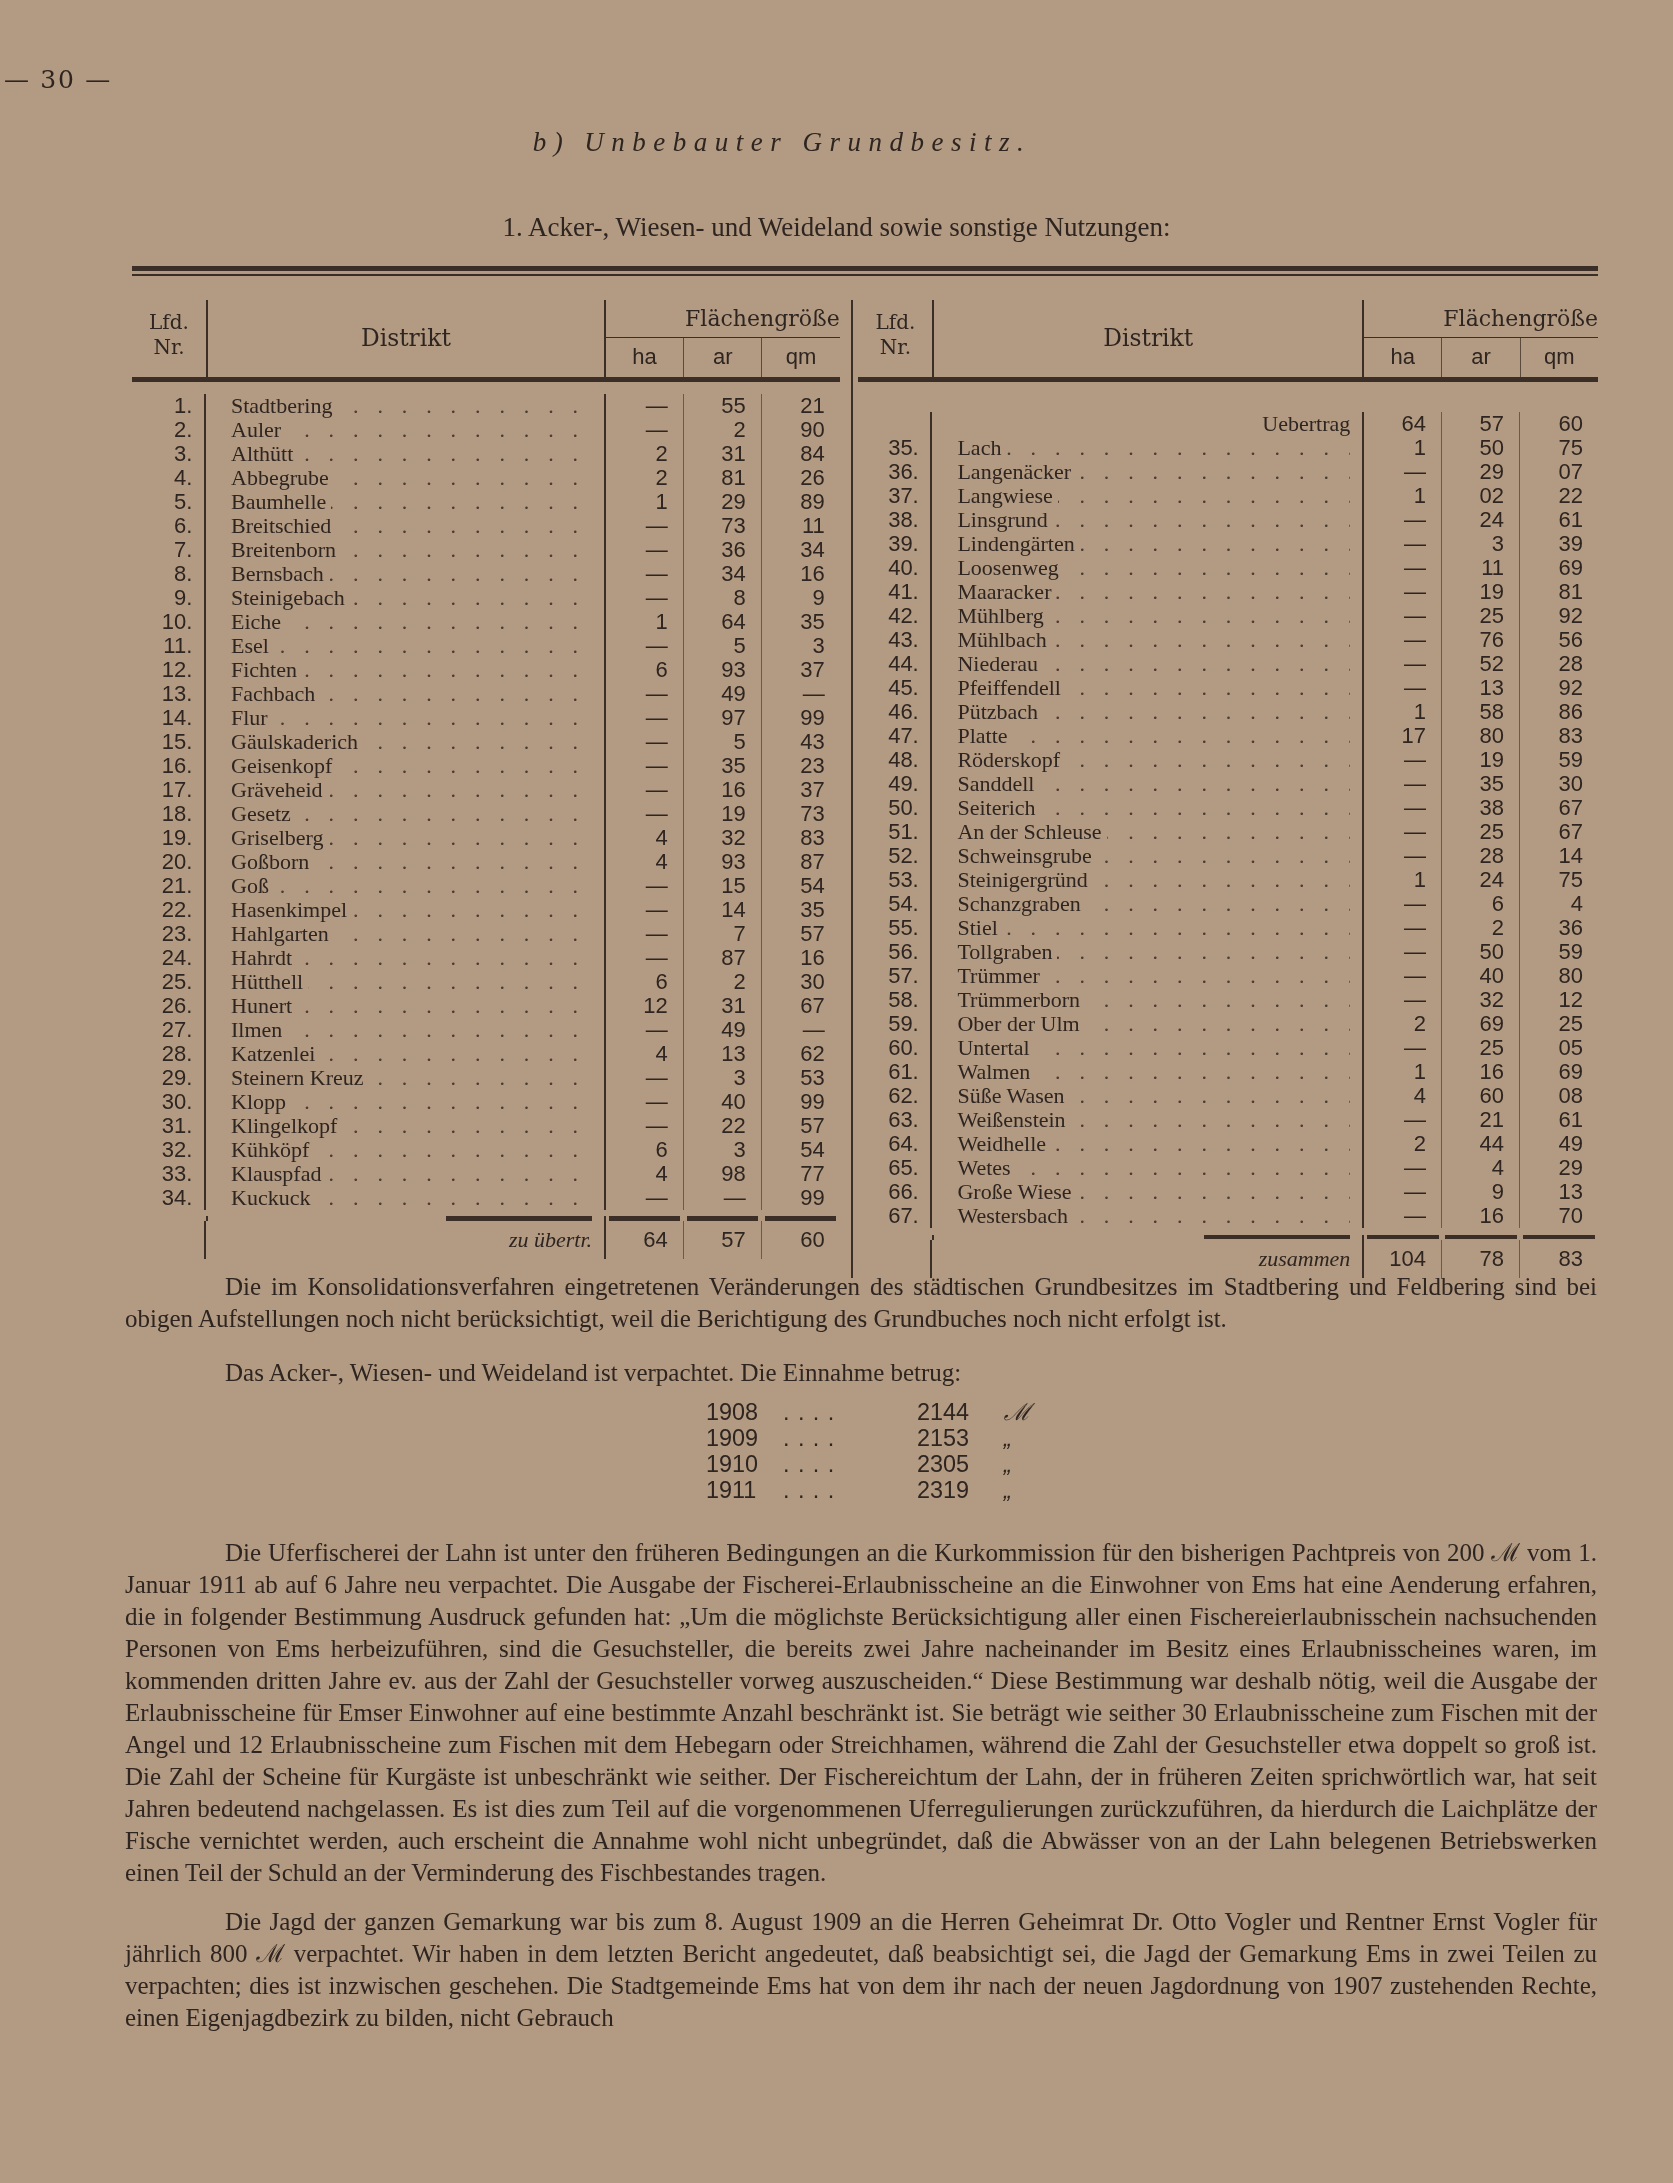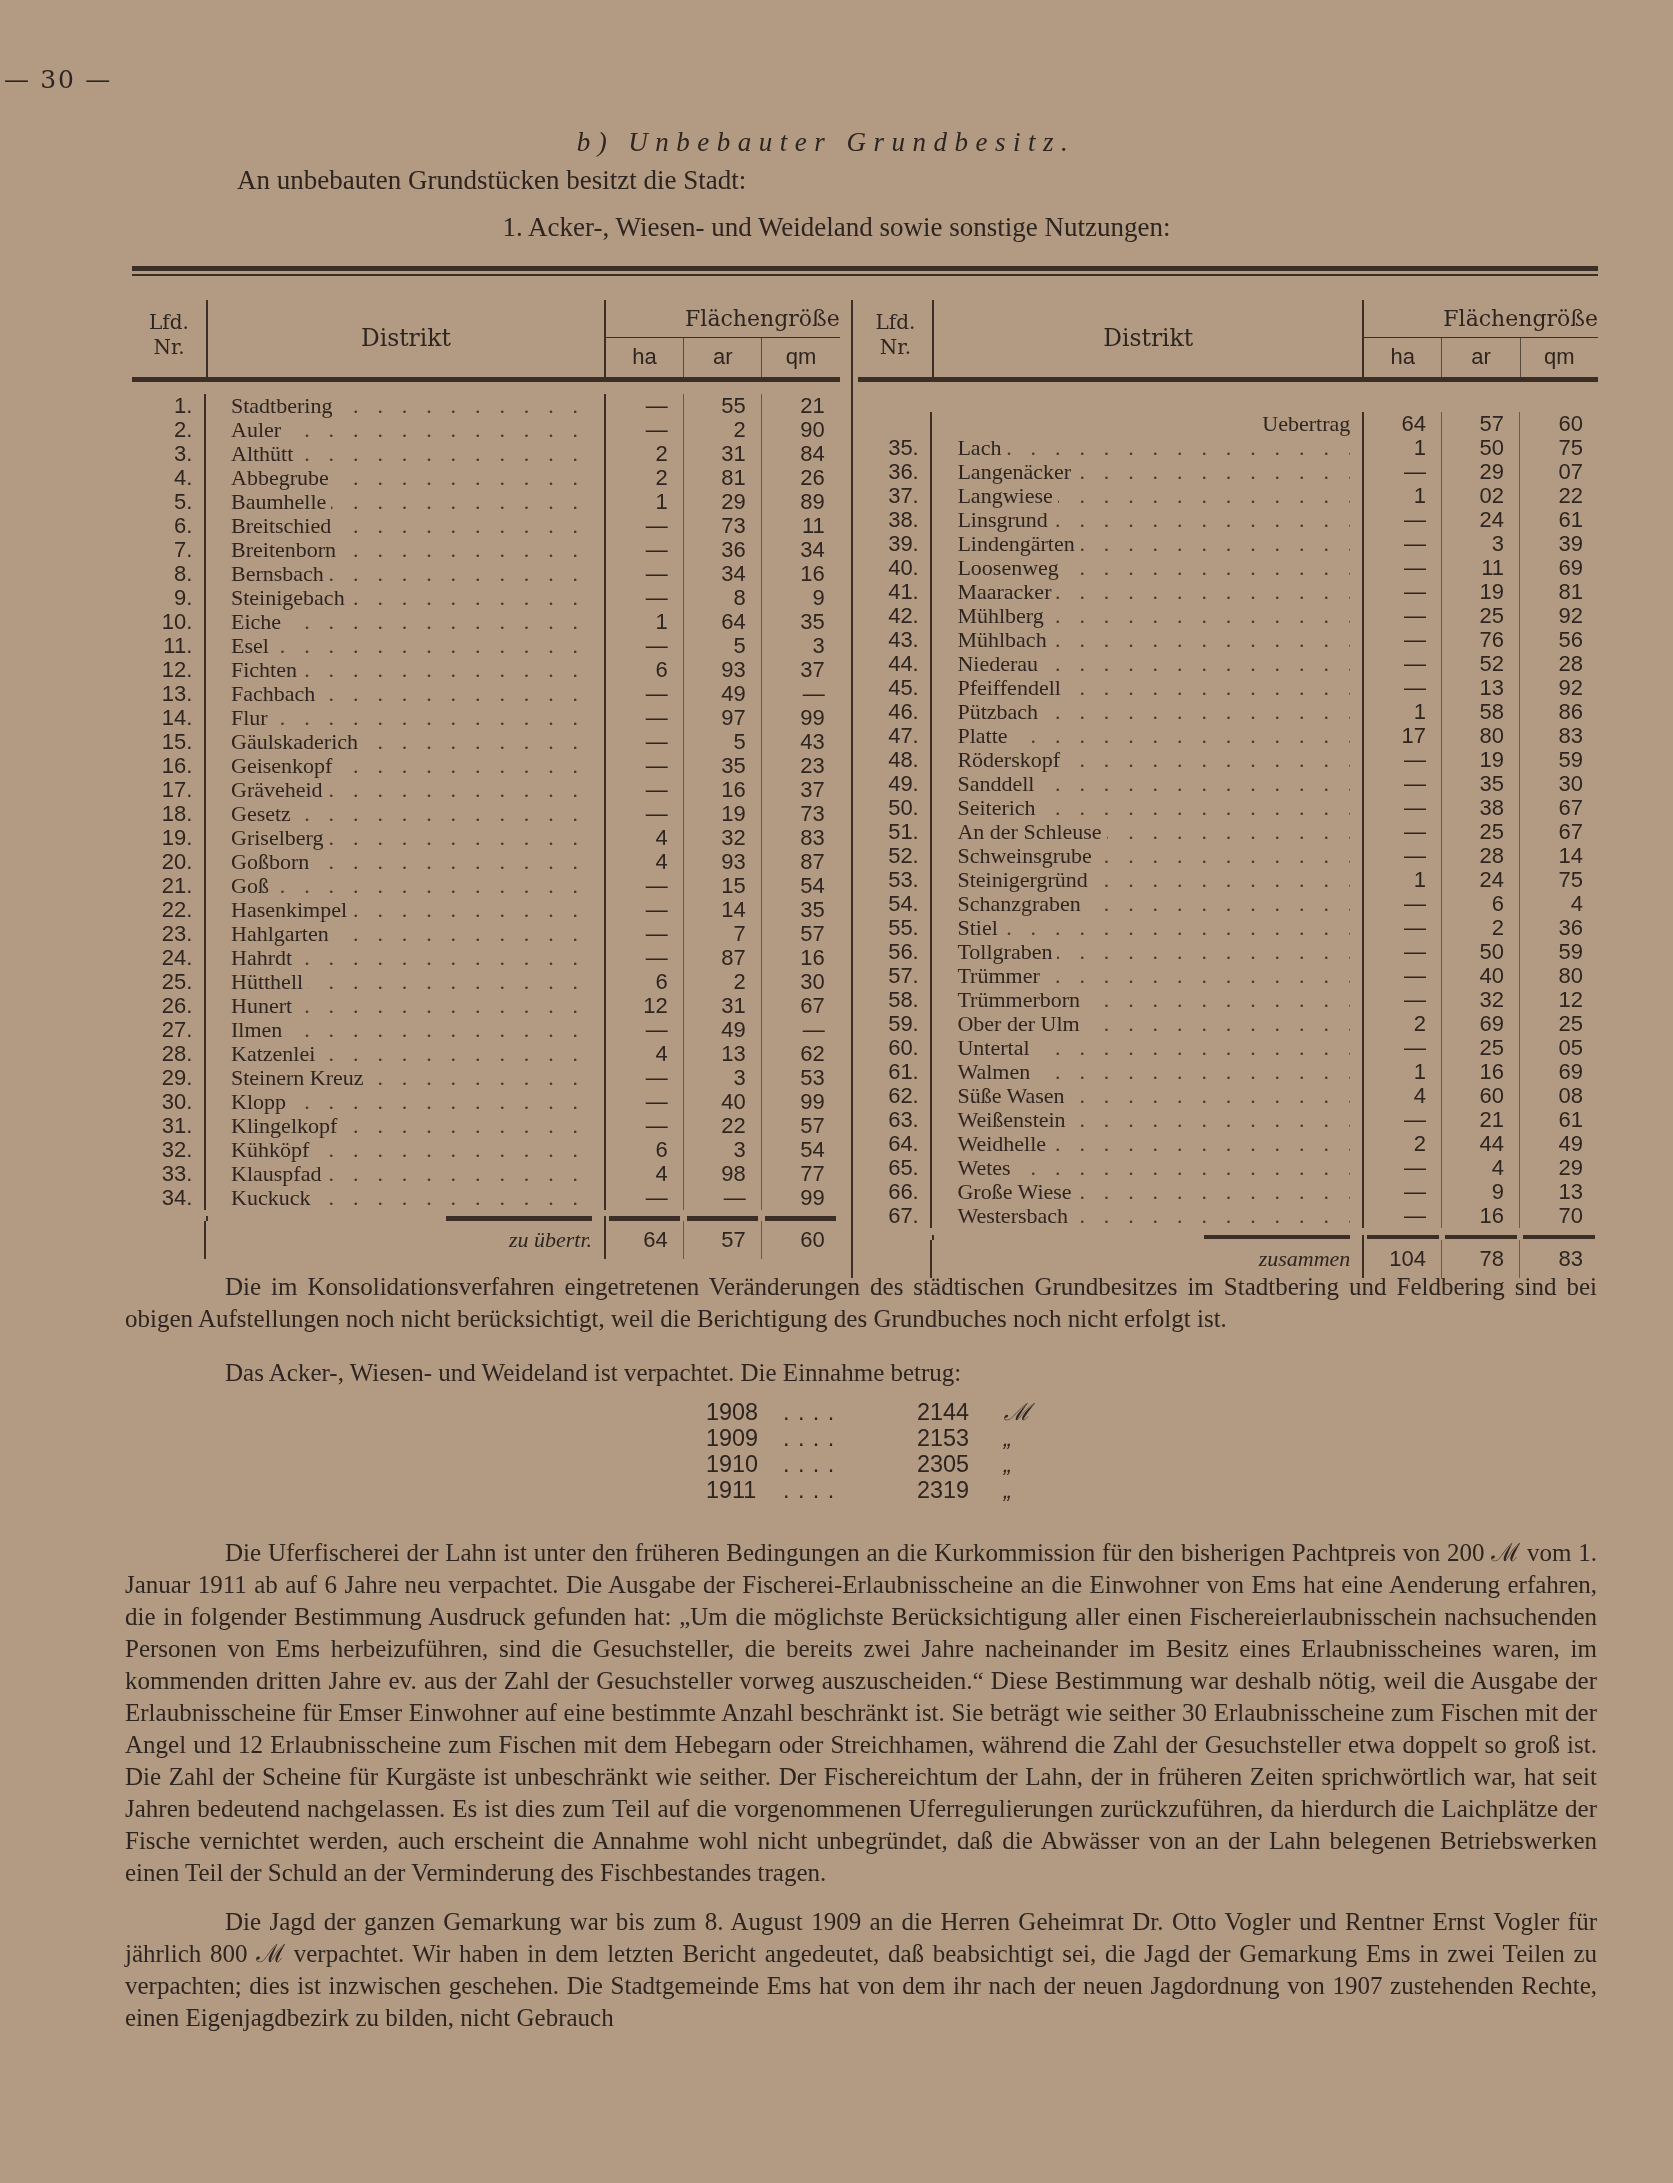--- a/index.html
+++ b/index.html
@@ -13,21 +13,20 @@
   }
   .page { position: absolute; left: 0; top: 0; width: 1673px; height: 2183px; }
   .pagenum {
     position: absolute; top: 65px; left: 4px; width: 1673px; 
     font-size: 25px; letter-spacing: 1.7px;
   }
   .section-title {
     position: absolute; top: 127px; left: 0; width: 1564px; text-align: center;
     font-size: 27px; letter-spacing: 7.5px; font-style: italic;
     font-family: "Liberation Serif", serif;
-    margin-left: 44px;
   }
   .intro {
     position: absolute; top: 165px; left: 237px;
     font-size: 27px; font-family: "Liberation Serif", serif;
   }
   .subtitle {
     position: absolute; top: 212px; left: 0; width: 1673px; text-align: center;
     font-size: 27px; font-family: "Liberation Serif", serif;
   }
 
@@ -86,21 +85,20 @@
   .income .dots { width: 134px; letter-spacing: 8.4px; padding-left: 10px; }
   .income .amt { width: 75px; }
   .income .unit { width: 33px; padding-left: 11.7px; font-style: italic; }
 </style>
 </head>
 <body>
 
 <div class="page">
   <div class="pagenum">— 30 —</div>
   <div class="section-title">b) Unbebauter Grundbesitz.</div>
-  <div class="intro">An unbebauten Grundstücken besitzt die Stadt:</div>
   <div class="subtitle">1. Acker-, Wiesen- und Weideland sowie sonstige Nutzungen:</div>
 
   <div class="tbl-wrap">
     <div class="rule-top"></div>
     <div class="rule-top2"></div>
     <div class="halves">
 
       <div class="half left">
         <div class="hdr">
           <div class="c-nr">Lfd. Nr.</div>

